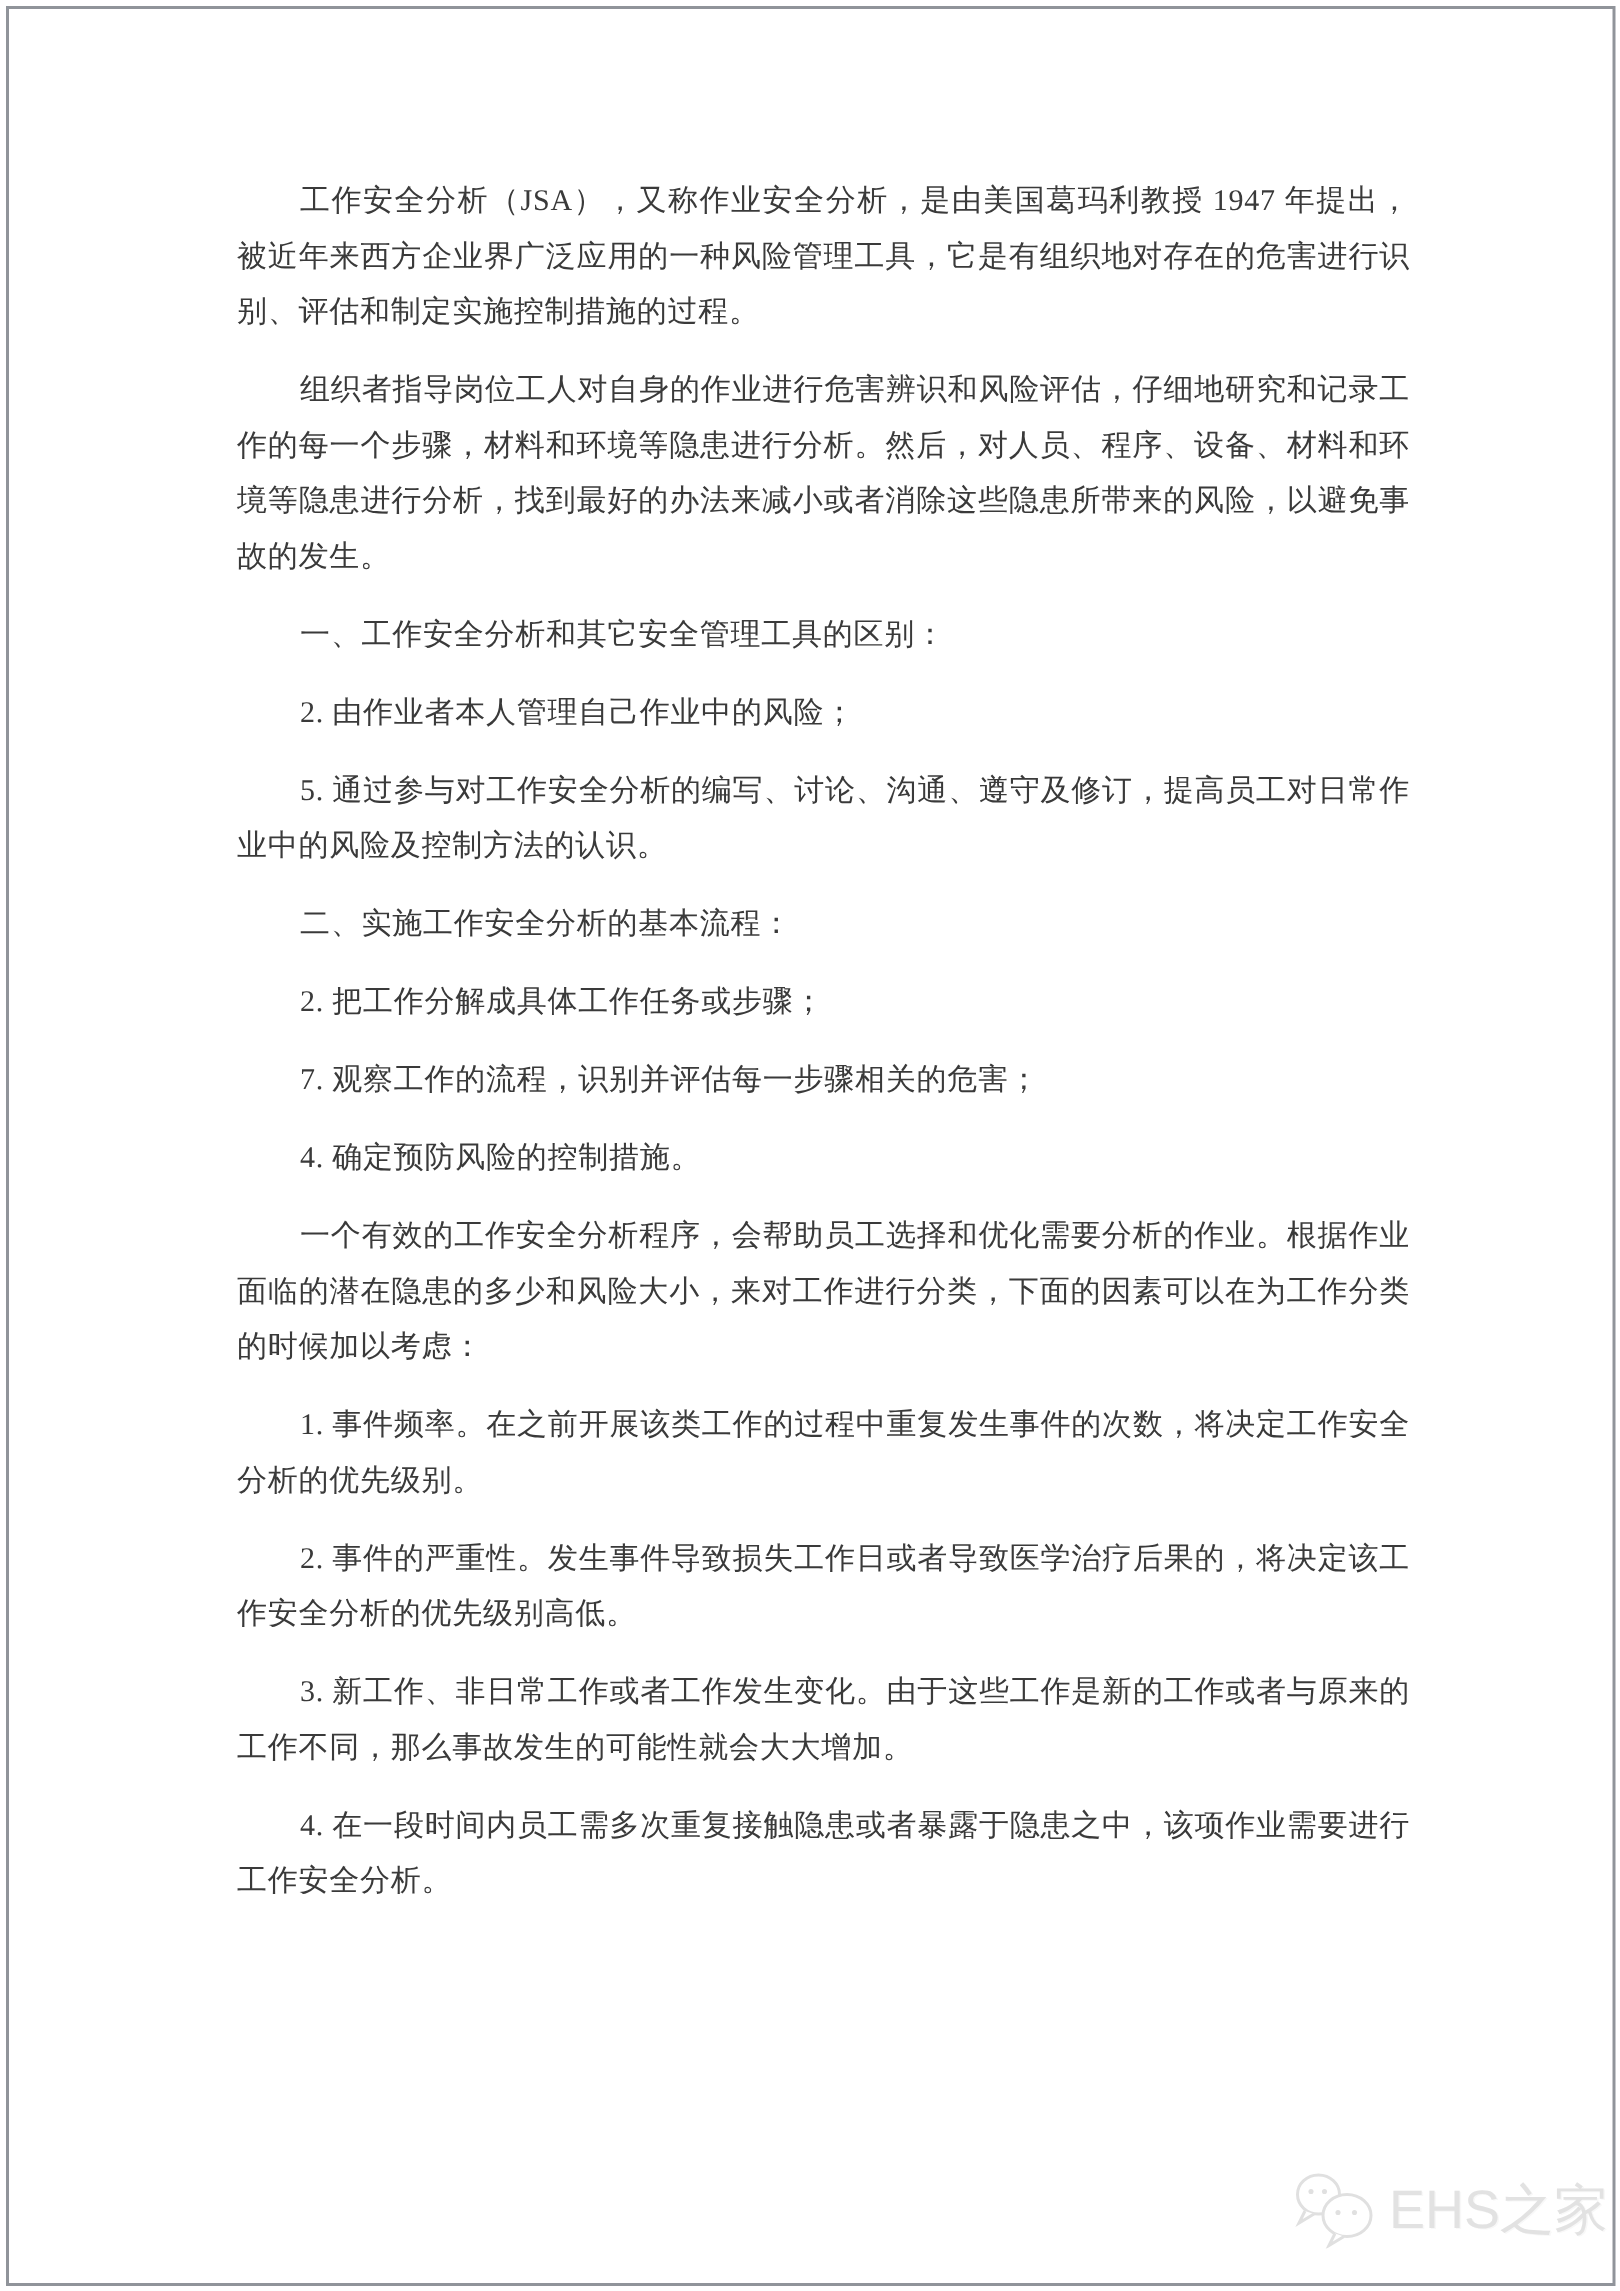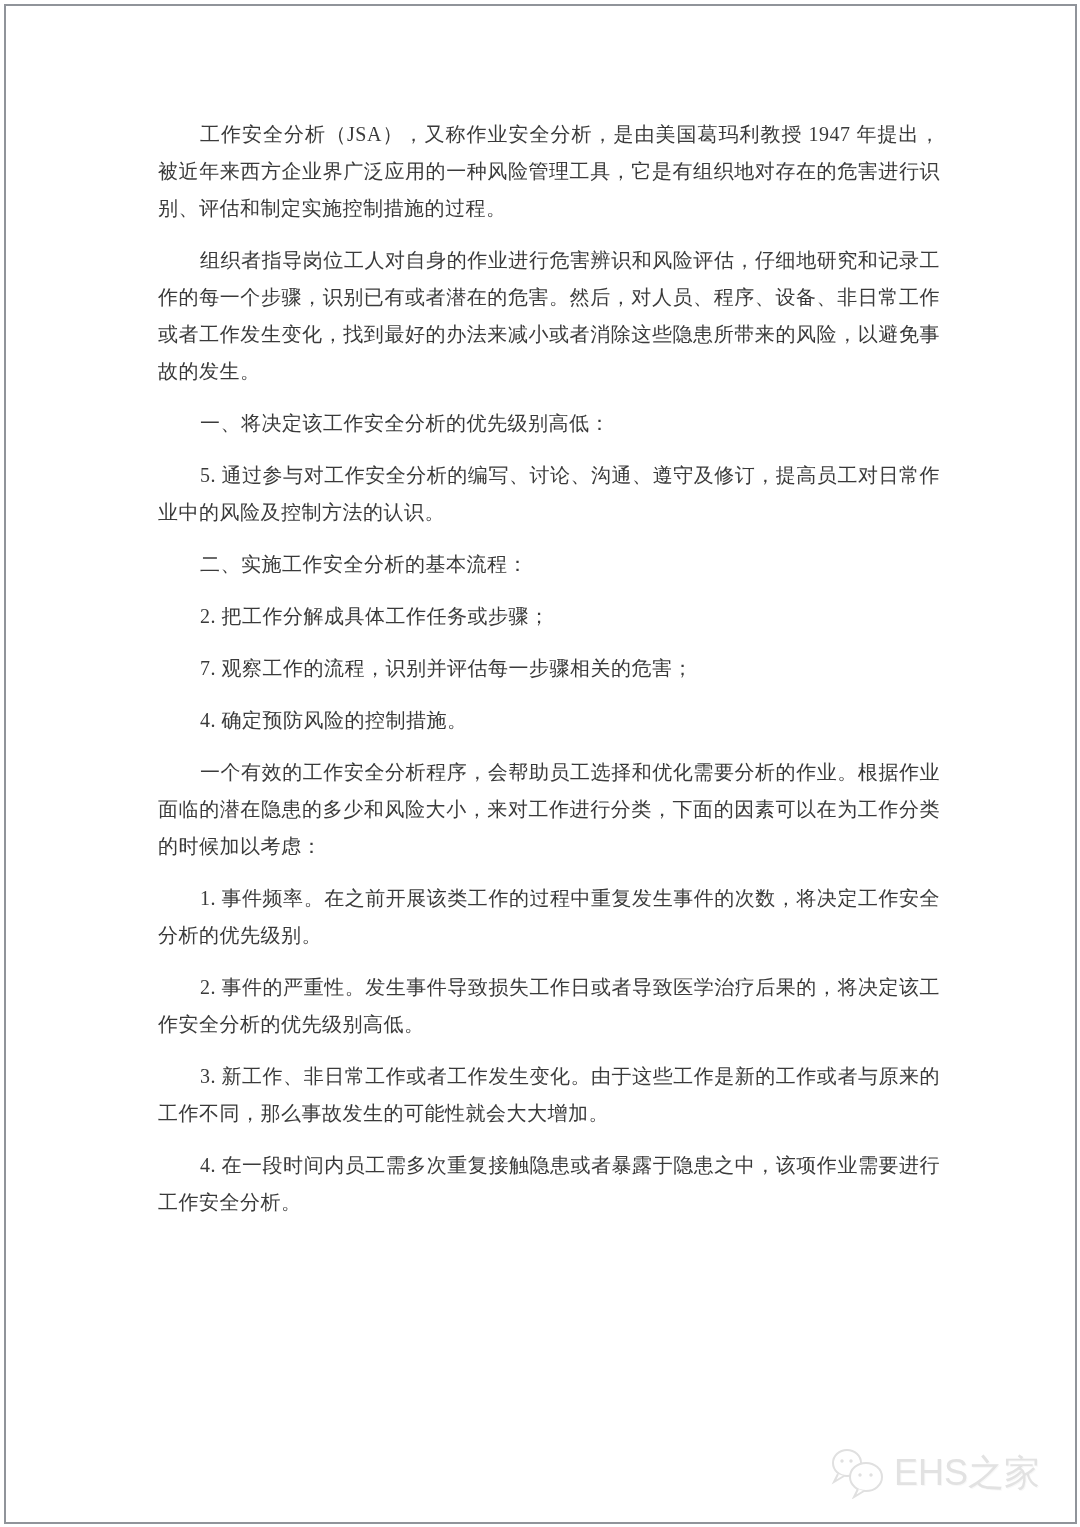--- a/index.html
+++ b/index.html
@@ -34,21 +34,21 @@
     line-height: 37px;
     text-align: justify;
     letter-spacing: 0.5px;
   }
   .content p {
     margin: 0 0 15px 0;
     text-indent: 42px;
   }
   .watermark {
     position: absolute;
-    right: 40px;
+    right: 8px;
     bottom: 28px;
     display: flex;
     align-items: center;
     gap: 8px;
     color: #e2e2e2;
     font-size: 36px;
     font-family: "Liberation Sans", "DejaVu Sans", sans-serif;
     text-shadow: 1px 1px 0 #f8f8f8;
     user-select: none;
   }
@@ -57,22 +57,23 @@
   }
 </style>
 </head>
 <body>
 
 <div class="page">
   <div class="frame"></div>
 
   <div class="content">
     <p>工作安全分析（JSA），又称作业安全分析，是由美国葛玛利教授 1947 年提出，被近年来西方企业界广泛应用的一种风险管理工具，它是有组织地对存在的危害进行识别、评估和制定实施控制措施的过程。</p>
-    <p>组织者指导岗位工人对自身的作业进行危害辨识和风险评估，仔细地研究和记录工作的每一个步骤，识别已有或者潜在的危害。然后，对人员、程序、设备、非日常工作或者工作发生变化，找到最好的办法来减小或者消除这些隐患所带来的风险，以避免事故的发生。</p>
-    <p>一、将决定该工作安全分析的优先级别高低：</p>
+    <p>组织者指导岗位工人对自身的作业进行危害辨识和风险评估，仔细地研究和记录工作的每一个步骤，材料和环境等隐患进行分析。然后，对人员、程序、设备、材料和环境等隐患进行分析，找到最好的办法来减小或者消除这些隐患所带来的风险，以避免事故的发生。</p>
+    <p>一、工作安全分析和其它安全管理工具的区别：</p>
+    <p>2. 由作业者本人管理自己作业中的风险；</p>
     <p>5. 通过参与对工作安全分析的编写、讨论、沟通、遵守及修订，提高员工对日常作业中的风险及控制方法的认识。</p>
     <p>二、实施工作安全分析的基本流程：</p>
     <p>2. 把工作分解成具体工作任务或步骤；</p>
     <p>7. 观察工作的流程，识别并评估每一步骤相关的危害；</p>
     <p>4. 确定预防风险的控制措施。</p>
     <p>一个有效的工作安全分析程序，会帮助员工选择和优化需要分析的作业。根据作业面临的潜在隐患的多少和风险大小，来对工作进行分类，下面的因素可以在为工作分类的时候加以考虑：</p>
     <p>1. 事件频率。在之前开展该类工作的过程中重复发生事件的次数，将决定工作安全分析的优先级别。</p>
     <p>2. 事件的严重性。发生事件导致损失工作日或者导致医学治疗后果的，将决定该工作安全分析的优先级别高低。</p>
     <p>3. 新工作、非日常工作或者工作发生变化。由于这些工作是新的工作或者与原来的工作不同，那么事故发生的可能性就会大大增加。</p>
     <p>4. 在一段时间内员工需多次重复接触隐患或者暴露于隐患之中，该项作业需要进行工作安全分析。</p>

